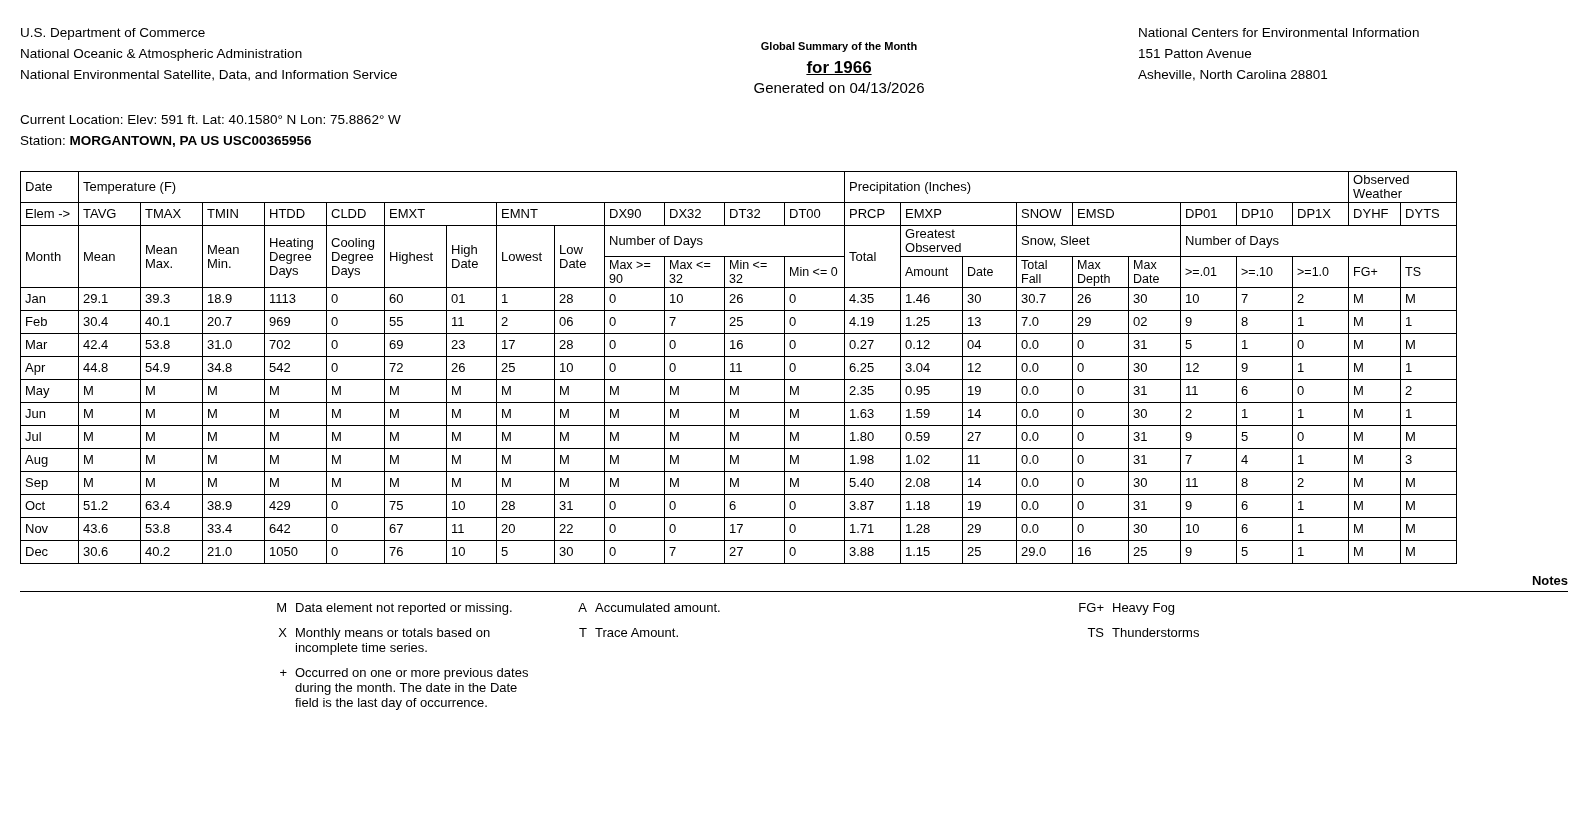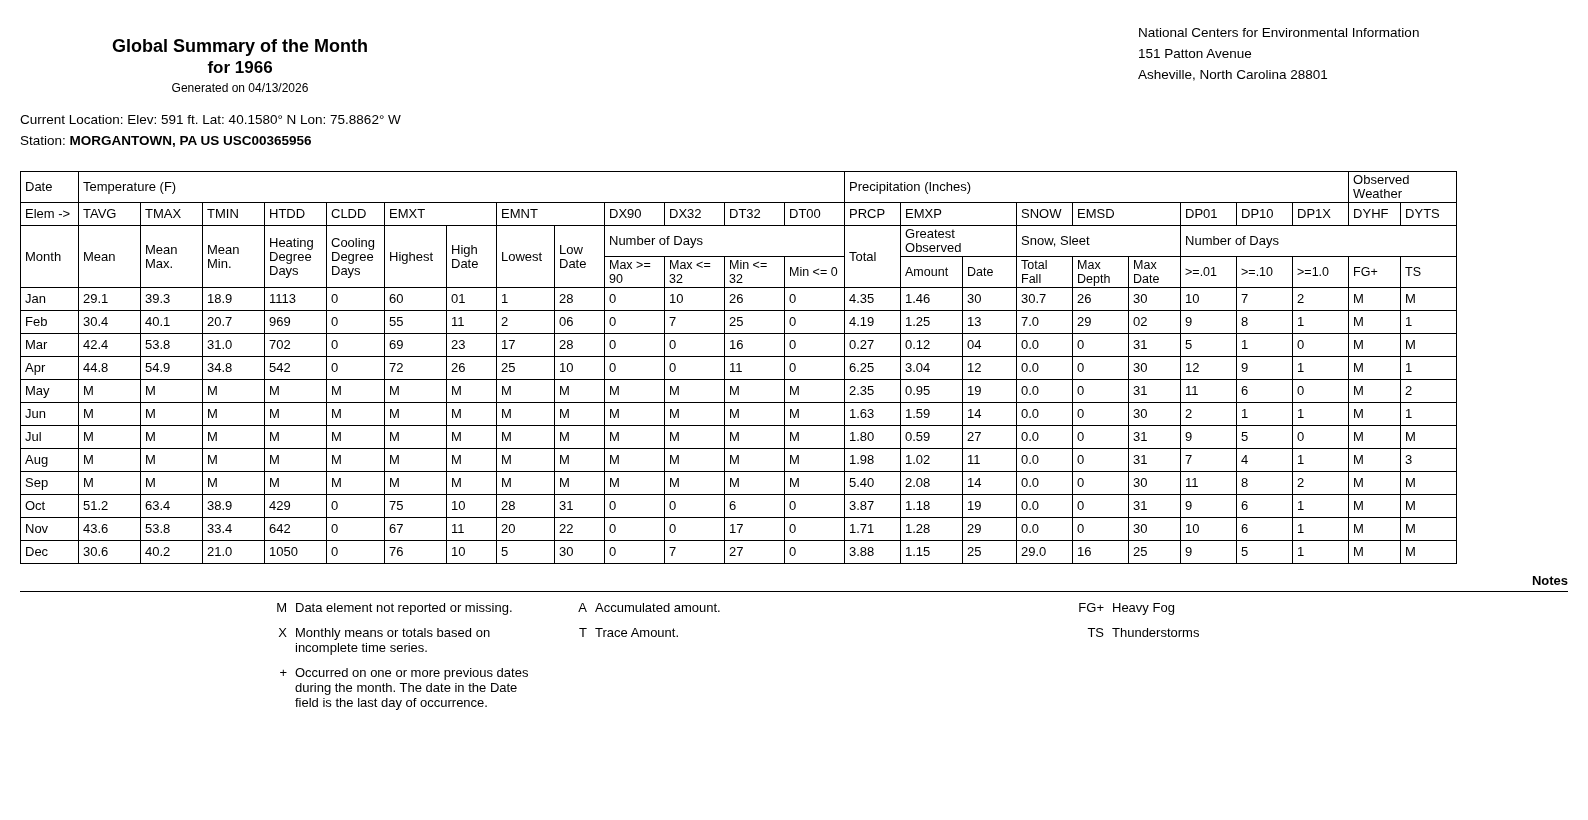--- a/index.html
+++ b/index.html
@@ -37,30 +37,31 @@
     line-height: 21px;
     font-size: 13.5px;
   }
   .header-center {
     width: 440px;
     text-align: center;
     margin-top: 14px;
   }
   .header-center .title {
     font-weight: bold;
-    font-size: 18px;
+    font-size: 11px;
     line-height: 21px;
   }
   .header-center .subtitle {
     font-weight: bold;
     font-size: 17px;
     line-height: 21px;
+    text-decoration: underline;
   }
   .header-center .generated {
-    font-size: 12px;
+    font-size: 15px;
     line-height: 20px;
     font-weight: normal;
   }
   .header-right {
     width: 430px;
     text-align: left;
   }
   .header-right div {
     line-height: 21px;
     font-size: 13.5px;
@@ -153,20 +154,25 @@
     max-width: 250px;
   }
   .note.wide .txt { max-width: 320px; }
 </style>
 </head>
 <body>
 
 <div class="page">
 
   <div class="header">
+    <div class="header-left">
+      <div>U.S. Department of Commerce</div>
+      <div>National Oceanic &amp; Atmospheric Administration</div>
+      <div>National Environmental Satellite, Data, and Information Service</div>
+    </div>
     <div class="header-center">
       <div class="title">Global Summary of the Month</div>
       <div class="subtitle">for 1966</div>
       <div class="generated">Generated on 04/13/2026</div>
     </div>
     <div class="header-right">
       <div>National Centers for Environmental Information</div>
       <div>151 Patton Avenue</div>
       <div>Asheville, North Carolina 28801</div>
     </div>

